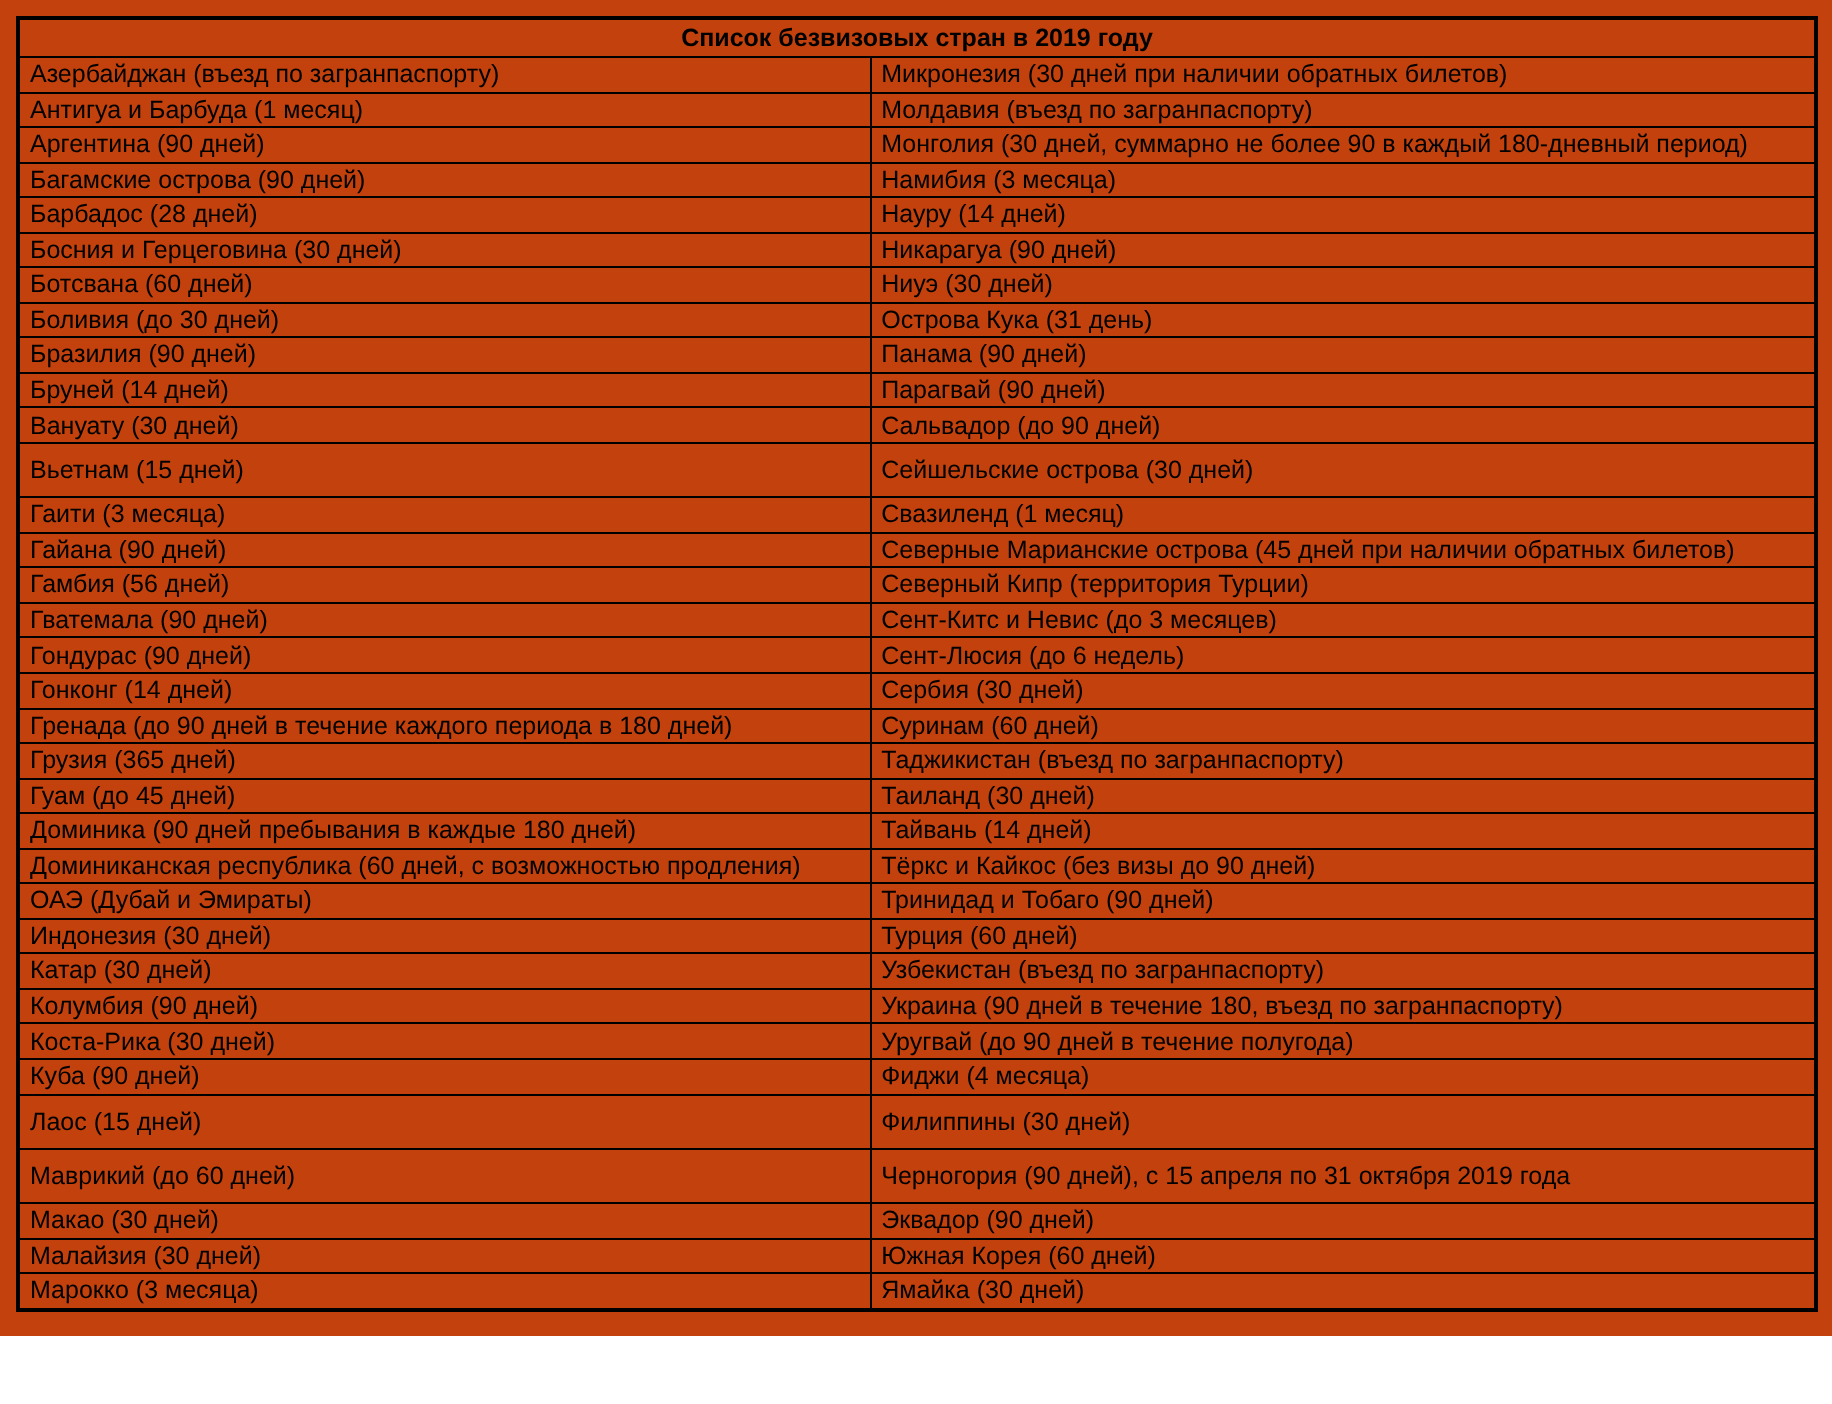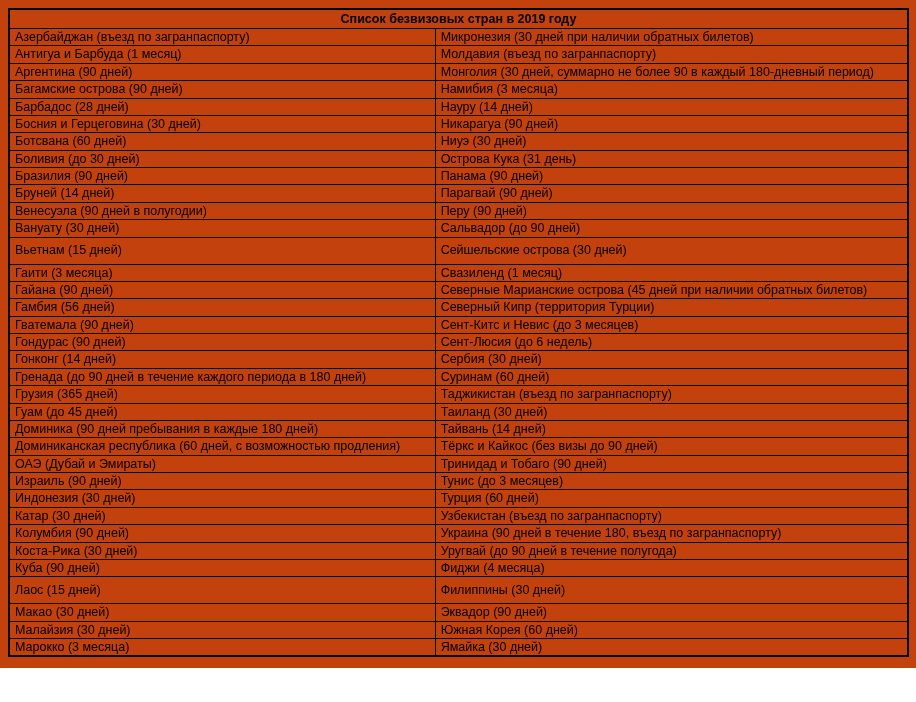--- a/index.html
+++ b/index.html
@@ -98,24 +98,20 @@
         </tr>
         <tr>
           <td>Бразилия (90 дней)</td>
           <td>Панама (90 дней)</td>
         </tr>
         <tr>
           <td>Бруней (14 дней)</td>
           <td>Парагвай (90 дней)</td>
         </tr>
         <tr>
-          <td>Венесуэла (90 дней в полугодии)</td>
-          <td>Перу (90 дней)</td>
-        </tr>
-        <tr>
           <td>Вануату (30 дней)</td>
           <td>Сальвадор (до 90 дней)</td>
         </tr>
         <tr class="tall">
           <td>Вьетнам (15 дней)</td>
           <td>Сейшельские острова (30 дней)</td>
         </tr>
         <tr>
           <td>Гаити (3 месяца)</td>
           <td>Свазиленд (1 месяц)</td>
@@ -158,24 +154,20 @@
         </tr>
         <tr>
           <td>Доминиканская республика (60 дней, с возможностью продления)</td>
           <td>Тёркс и Кайкос (без визы до 90 дней)</td>
         </tr>
         <tr>
           <td>ОАЭ (Дубай и Эмираты)</td>
           <td>Тринидад и Тобаго (90 дней)</td>
         </tr>
         <tr>
-          <td>Израиль (90 дней)</td>
-          <td>Тунис (до 3 месяцев)</td>
-        </tr>
-        <tr>
           <td>Индонезия (30 дней)</td>
           <td>Турция (60 дней)</td>
         </tr>
         <tr>
           <td>Катар (30 дней)</td>
           <td>Узбекистан (въезд по загранпаспорту)</td>
         </tr>
         <tr>
           <td>Колумбия (90 дней)</td>
           <td>Украина (90 дней в течение 180, въезд по загранпаспорту)</td>
@@ -184,20 +176,24 @@
           <td>Коста-Рика (30 дней)</td>
           <td>Уругвай (до 90 дней в течение полугода)</td>
         </tr>
         <tr>
           <td>Куба (90 дней)</td>
           <td>Фиджи (4 месяца)</td>
         </tr>
         <tr class="tall">
           <td>Лаос (15 дней)</td>
           <td>Филиппины (30 дней)</td>
+        </tr>
+        <tr class="tall">
+          <td>Маврикий (до 60 дней)</td>
+          <td>Черногория (90 дней), с 15 апреля по 31 октября 2019 года</td>
         </tr>
         <tr>
           <td>Макао (30 дней)</td>
           <td>Эквадор (90 дней)</td>
         </tr>
         <tr>
           <td>Малайзия (30 дней)</td>
           <td>Южная Корея (60 дней)</td>
         </tr>
         <tr>

